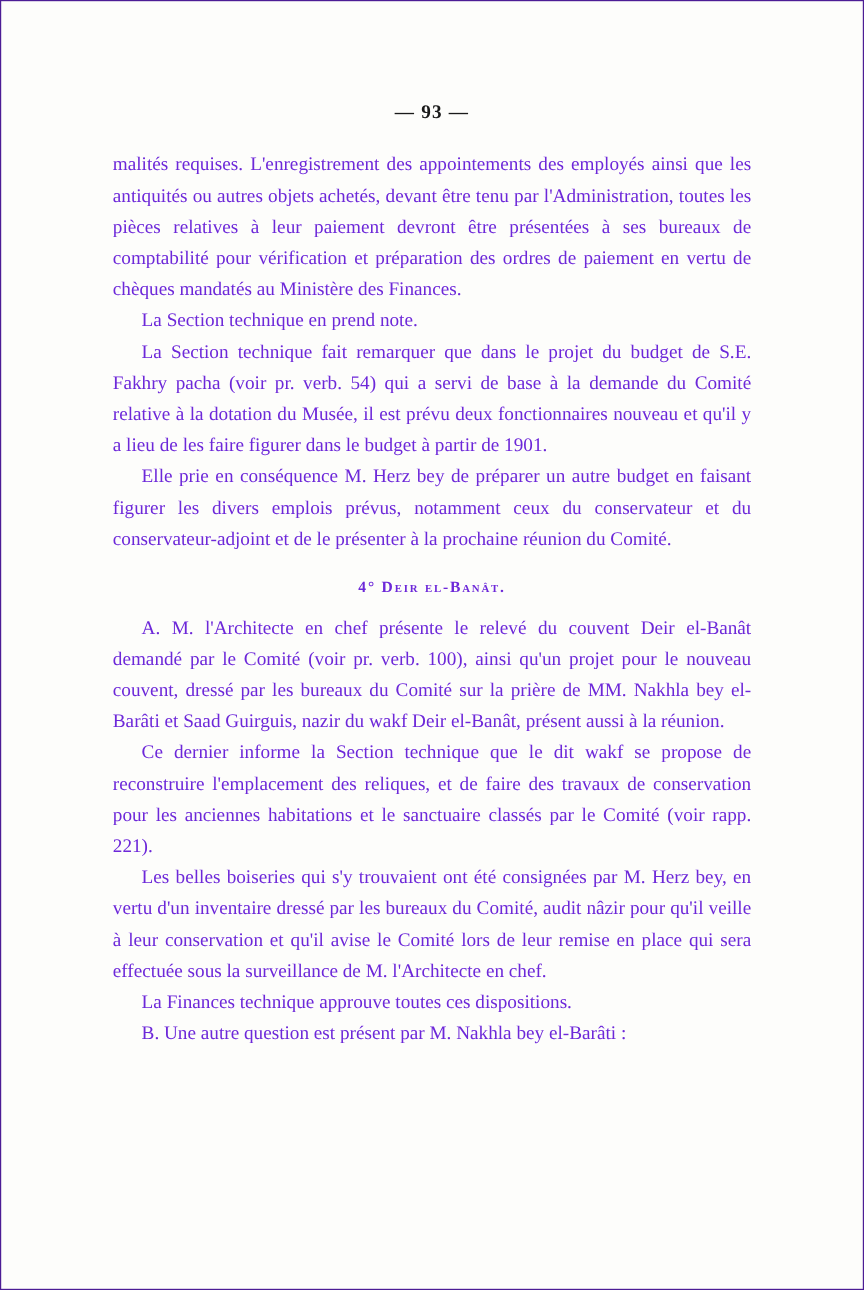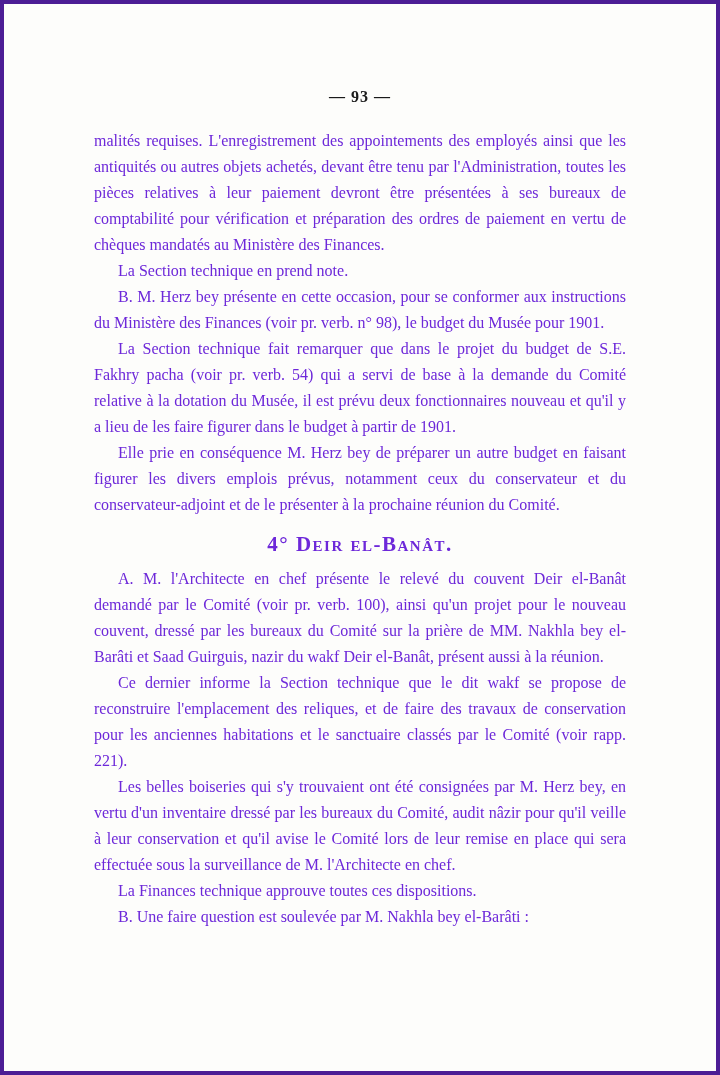--- a/index.html
+++ b/index.html
@@ -6,21 +6,21 @@
   html, body {
     width: 720px;
     height: 1075px;
     background: #ffffff;
     font-family: "Liberation Serif", serif;
   }
   .page {
     width: 720px;
     height: 1075px;
     background: #fdfdfb;
-    border: 4px solid #4c1d95;
+    border: 1px solid #4c1d95;
     padding-top: 84px;
     overflow: hidden;
     color: #161616;
   }
   .page-number {
     text-align: center;
     font-size: 16px;
     font-weight: bold;
     letter-spacing: 1px;
     margin-bottom: 22px;
@@ -34,36 +34,35 @@
     text-align: justify;
     color: #6d28d9;
   }
   .text-block p.para { text-indent: 0; }
   .text-block p.para.indent { text-indent: 24px; }
   .text-block p.heading {
     text-align: center;
     text-indent: 0;
     font-variant: small-caps;
     font-weight: bold;
-    font-size: 21px;
+    font-size: 13px;
     letter-spacing: 1.5px;
     margin: 13px 0 9px 0;
   }
 </style>
 </head>
 <body>
 
 <div class="page">
   <div class="page-number">— 93 —</div>
   <div class="text-block">
       <p class="para">malités requises. L'enregistrement des appointements des employés ainsi que les antiquités ou autres objets achetés, devant être tenu par l'Administration, toutes les pièces relatives à leur paiement devront être présentées à ses bureaux de comptabilité pour vérification et préparation des ordres de paiement en vertu de chèques mandatés au Ministère des Finances.</p>
       <p class="para indent">La Section technique en prend note.</p>
-      <p class="para indent">B. M. Herz bey présente en cette occasion, pour se conformer aux instructions du Ministère des Finances (voir pr. verb. n° 98), le budget du Musée pour 1901.</p>
       <p class="para indent">La Section technique fait remarquer que dans le projet du budget de S.E. Fakhry pacha (voir pr. verb. 54) qui a servi de base à la demande du Comité relative à la dotation du Musée, il est prévu deux fonctionnaires nouveau et qu'il y a lieu de les faire figurer dans le budget à partir de 1901.</p>
       <p class="para indent">Elle prie en conséquence M. Herz bey de préparer un autre budget en faisant figurer les divers emplois prévus, notamment ceux du conservateur et du conservateur-adjoint et de le présenter à la prochaine réunion du Comité.</p>
       <p class="heading">4° Deir el-Banât.</p>
       <p class="para indent">A. M. l'Architecte en chef présente le relevé du couvent Deir el-Banât demandé par le Comité (voir pr. verb. 100), ainsi qu'un projet pour le nouveau couvent, dressé par les bureaux du Comité sur la prière de MM. Nakhla bey el-Barâti et Saad Guirguis, nazir du wakf Deir el-Banât, présent aussi à la réunion.</p>
       <p class="para indent">Ce dernier informe la Section technique que le dit wakf se propose de reconstruire l'emplacement des reliques, et de faire des travaux de conservation pour les anciennes habitations et le sanctuaire classés par le Comité (voir rapp. 221).</p>
       <p class="para indent">Les belles boiseries qui s'y trouvaient ont été consignées par M. Herz bey, en vertu d'un inventaire dressé par les bureaux du Comité, audit nâzir pour qu'il veille à leur conservation et qu'il avise le Comité lors de leur remise en place qui sera effectuée sous la surveillance de M. l'Architecte en chef.</p>
       <p class="para indent">La Finances technique approuve toutes ces dispositions.</p>
-      <p class="para indent">B. Une faire question est soulevée par M. Nakhla bey el-Barâti :</p>
+      <p class="para indent">B. Une autre question est présent par M. Nakhla bey el-Barâti :</p>
     </div>
 </div>
 
 </body></html>

